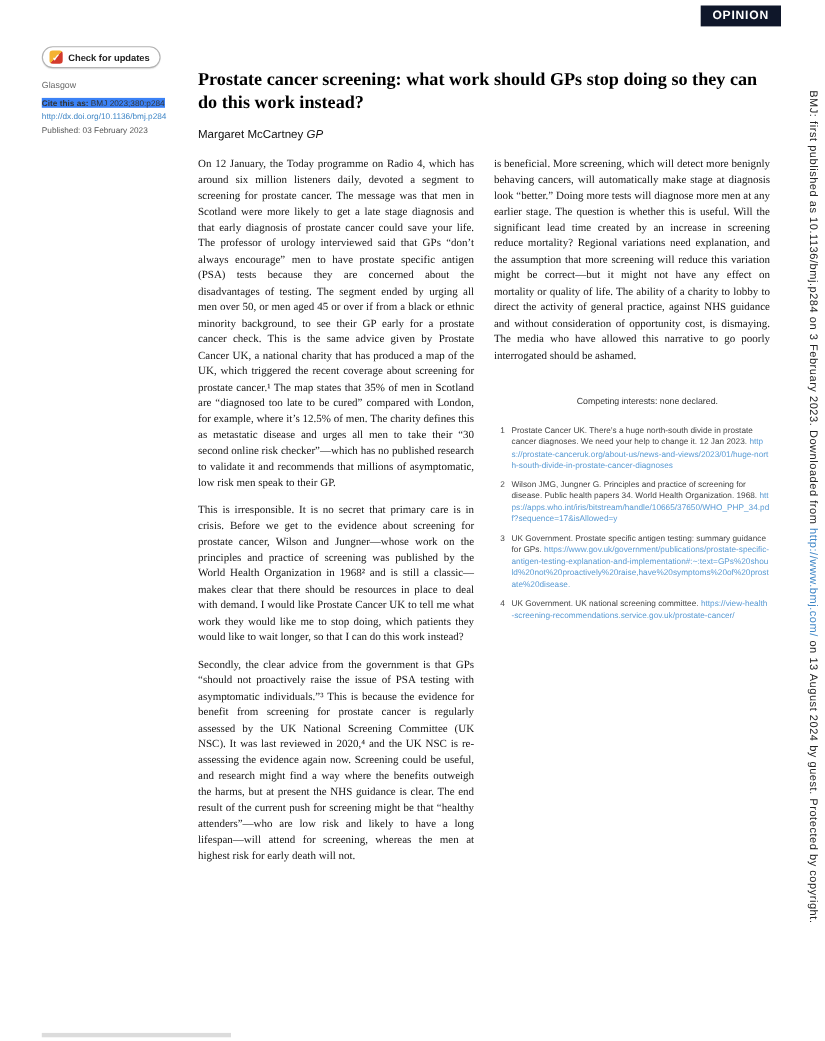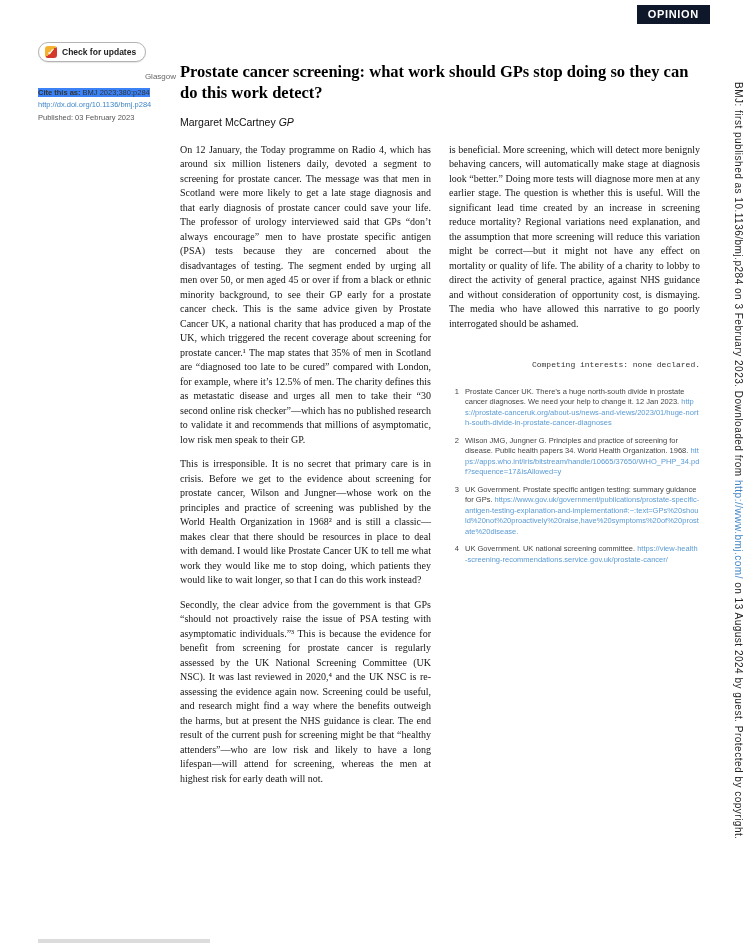--- a/index.html
+++ b/index.html
@@ -9,40 +9,40 @@
   .banner { position:absolute; top:5px; right:40px; background:#0f172a; color:#fff;
             font-size:11px; font-weight:bold; letter-spacing:.7px; padding:3px 11px 4px; }
 
   .left-rail { position:absolute; left:38px; top:42px; width:138px; }
   .check-btn { display:inline-flex; align-items:center; gap:5px; border:1px solid #b3b3b3;
                border-radius:10px; padding:3px 9px 3px 6px; background:#fff; cursor:pointer;
                font-size:8.5px; font-weight:bold; color:#222; box-shadow:0 1px 1px rgba(0,0,0,.10); }
   .crossmark-icon { width:12px; height:12px; border-radius:3px; flex:none; position:relative;
                background:linear-gradient(135deg,#f4b233 50%,#d33a2c 50%); }
   .crossmark-icon span { position:absolute; inset:0; color:#fff; font-size:9px; line-height:12px; text-align:center; }
-  .location { margin-top:10px; font-size:8px; color:#666;text-align:right; }
+  .location { margin-top:10px; font-size:8px; color:#666; }
   .cite { margin-top:6px; font-size:7.5px; line-height:1.5; color:#333; }
   .cite-line1 { background:#3b82f6; display:inline; }
   .cite-label { font-weight:bold; }
   .doi-link { display:block; color:#3f86c6; text-decoration:none; margin-top:1px; }
   .published { color:#555; margin-top:1px; }
 
   .main { position:absolute; left:180px; top:62px; width:522px; }
   .title { font-family:"Liberation Serif", serif; font-size:16.5px; font-weight:bold;
            color:#000; line-height:1.26; }
   .byline { margin-top:12px; font-size:10.5px; color:#111; }
   .byline .role { font-style:italic; }
 
   .columns { display:flex; gap:18px; margin-top:15px; align-items:flex-start; }
   .col { width:251px; font-family:"Liberation Serif", serif; font-size:10px; line-height:1.45;
          text-align:justify; color:#141414; }
   .col p { margin-bottom:10px; }
 
-  .competing { margin-top:28px; font-family:Liberation Mono, monospace; font-size:8px;
-               color:#333; text-align:right;margin-left:28px; }
+  .competing { margin-top:28px; font-family:Liberation Sans, sans-serif; font-size:8px;
+               color:#333; text-align:center;margin-left:28px; }
   .refs { margin-top:16px; list-style:none; font-family:"Liberation Sans", sans-serif;
           font-size:7.5px; line-height:1.4; color:#444; text-align:left; }
   .ref { display:flex; gap:6px; margin-bottom:7px; }
   .ref-num { width:10px; flex:none; text-align:right; color:#444; }
   .ref-body { flex:1; }
   .ref-link { color:#5a9bd4; text-decoration:none; word-break:break-all; }
 
   .margin-note { position:absolute; top:82px; right:6px; height:860px; writing-mode:vertical-rl;
                  font-size:10px; letter-spacing:.5px; color:#222; white-space:nowrap; }
   .margin-note a { color:#3f86c6; text-decoration:none; }
@@ -65,21 +65,21 @@
     </div>
     <div class="location">Glasgow</div>
     <div class="cite">
       <span class="cite-line1"><span class="cite-label">Cite this as:</span><span> BMJ 2023;380:p284</span></span>
       <a class="doi-link" href="#">http://dx.doi.org/10.1136/bmj.p284</a>
       <div class="published">Published: 03 February 2023</div>
     </div>
   </div>
 
   <div class="main">
-    <h1 class="title">Prostate cancer screening: what work should GPs stop doing so they can do this work detect?</h1>
+    <h1 class="title">Prostate cancer screening: what work should GPs stop doing so they can do this work instead?</h1>
     <div class="byline">
       <span>Margaret McCartney</span>
       <span class="role">GP</span>
     </div>
 
     <div class="columns">
       <div class="col">
 
       <p>On 12 January, the Today programme on Radio 4, which has around six million listeners daily, devoted a segment to screening for prostate cancer. The message was that men in Scotland were more likely to get a late stage diagnosis and that early diagnosis of prostate cancer could save your life. The professor of urology interviewed said that GPs “don’t always encourage” men to have prostate specific antigen (PSA) tests because they are concerned about the disadvantages of testing. The segment ended by urging all men over 50, or men aged 45 or over if from a black or ethnic minority background, to see their GP early for a prostate cancer check. This is the same advice given by Prostate Cancer UK, a national charity that has produced a map of the UK, which triggered the recent coverage about screening for prostate cancer.¹ The map states that 35% of men in Scotland are “diagnosed too late to be cured” compared with London, for example, where it’s 12.5% of men. The charity defines this as metastatic disease and urges all men to take their “30 second online risk checker”—which has no published research to validate it and recommends that millions of asymptomatic, low risk men speak to their GP.</p>
           <p>This is irresponsible. It is no secret that primary care is in crisis. Before we get to the evidence about screening for prostate cancer, Wilson and Jungner—whose work on the principles and practice of screening was published by the World Health Organization in 1968² and is still a classic—makes clear that there should be resources in place to deal with demand. I would like Prostate Cancer UK to tell me what work they would like me to stop doing, which patients they would like to wait longer, so that I can do this work instead?</p>

